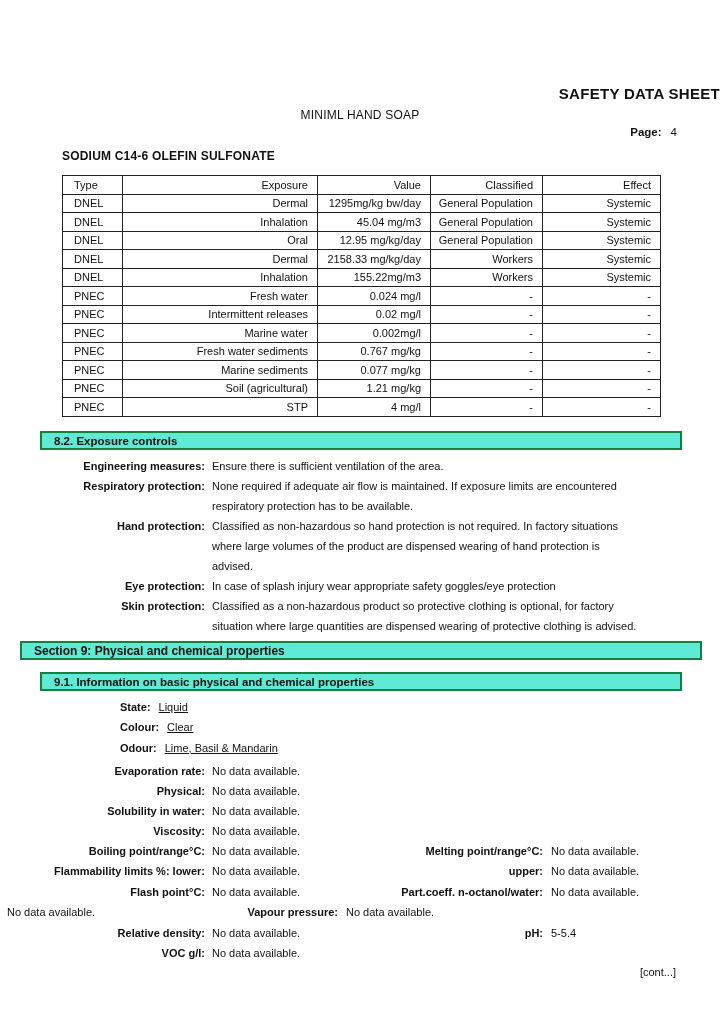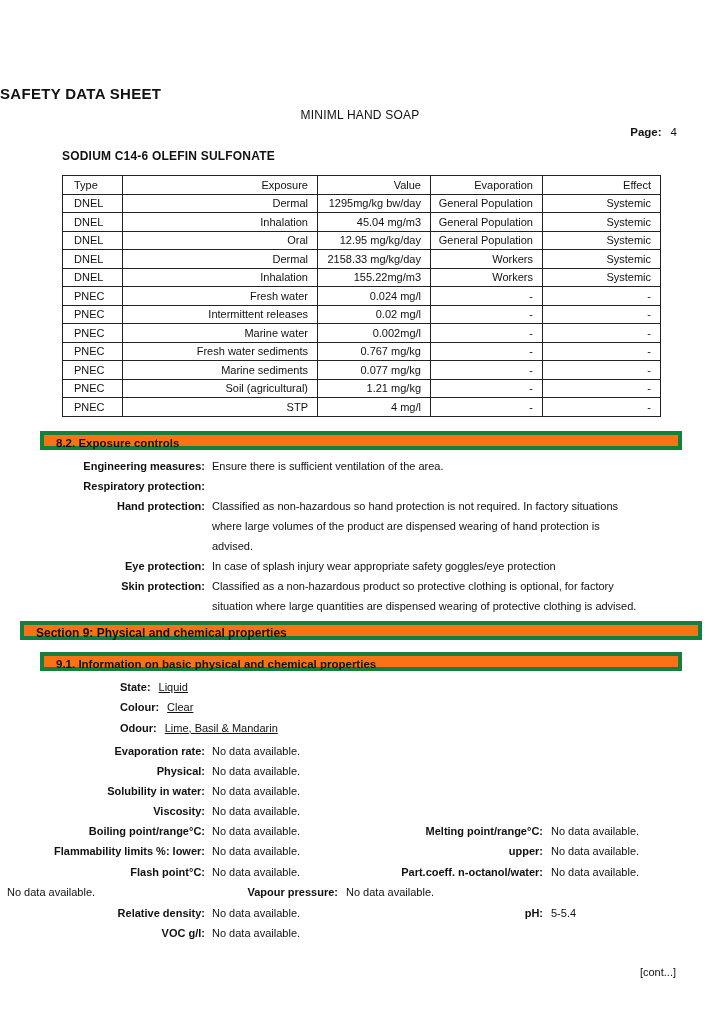--- a/index.html
+++ b/index.html
@@ -1,32 +1,32 @@
 <!DOCTYPE html>
 <html><head>
 <meta charset="utf-8">
 <style>
   * { margin:0; padding:0; box-sizing:border-box; }
   html,body { background:#ffffff; }
   .page {
     position:relative; width:720px; height:1019px; background:#ffffff;
     font-family:"Liberation Sans", sans-serif; color:#111111; overflow:hidden;
   }
-  .doc-title { padding-top:86px; text-align:left; font-size:15px; font-weight:bold; line-height:16px; letter-spacing:.3px; }
+  .doc-title { padding-top:86px; text-align:right; font-size:15px; font-weight:bold; line-height:16px; letter-spacing:.3px; }
   .doc-subtitle { margin-top:7px; text-align:center; font-size:12px; line-height:13px; letter-spacing:.2px; }
   .page-num-row { margin-top:4px; padding-right:43px; display:flex; justify-content:flex-end; align-items:baseline; gap:9px; font-size:11.5px; line-height:13px; }
   .page-num-row .lbl { font-weight:bold; }
   .substance-name { margin:11px 0 0 62px; font-size:12px; font-weight:bold; line-height:13px; letter-spacing:.2px; }
 
   table.exp-table { border-collapse:collapse; margin:12px 0 0 62px; font-size:11px; table-layout:fixed; }
   table.exp-table td, table.exp-table th { border:1px solid #222222; height:18.5px; font-weight:normal; overflow:hidden; white-space:nowrap; }
   table.exp-table .c0 { text-align:left; padding-left:11px; }
   table.exp-table .cr { text-align:right; padding-right:9px; }
 
-  .bar { background:#f97316; border:4px solid #15803d; font-weight:bold; height:19px; line-height:17px; padding-left:12px; }
+  .bar { background:#5eead4; border:2px solid #15803d; font-weight:bold; height:19px; line-height:17px; padding-left:12px; }
   .bar-82  { width:642px; margin:14px 0 0 40px; font-size:11.5px; }
   .bar-9   { width:682px; margin:5px 0 0 20px; font-size:12px; }
   .bar-91  { width:642px; margin:12px 0 0 40px; font-size:11.5px; }
 
   .kv-block { margin-top:6px; font-size:11px; }
   .kv-item { display:flex; }
   .kv-item .k { flex:none; width:205px; text-align:right; font-weight:bold; line-height:20px; }
   .kv-item .v-lines { margin-left:7px; }
   .kv-item .v-lines > div { line-height:20px; }
 
@@ -66,21 +66,21 @@
         <col style="width:195px">
         <col style="width:113px">
         <col style="width:112px">
         <col style="width:118px">
       </colgroup>
     <tbody>
         <tr>
       <th class="c0">Type</th>
       <th class="cr">Exposure</th>
       <th class="cr">Value</th>
-      <th class="cr">Evaporation</th>
+      <th class="cr">Classified</th>
       <th class="cr">Effect</th>
     </tr>
     <tr>
       <td class="c0">DNEL</td>
       <td class="cr">Dermal</td>
       <td class="cr">1295mg/kg bw/day</td>
       <td class="cr">General Population</td>
       <td class="cr">Systemic</td>
     </tr>
     <tr>
@@ -167,20 +167,24 @@
 
   <div class="kv-block">
     <div class="kv-item">
       <div class="k">Engineering measures:</div>
       <div class="v-lines">
           <div>Ensure there is sufficient ventilation of the area.</div>
         </div>
     </div>
     <div class="kv-item">
       <div class="k">Respiratory protection:</div>
+      <div class="v-lines">
+        <div>None required if adequate air flow is maintained. If exposure limits are encountered</div>
+        <div>respiratory protection has to be available.</div>
+      </div>
     </div>
     <div class="kv-item">
       <div class="k">Hand protection:</div>
       <div class="v-lines">
         <div>Classified as non-hazardous so hand protection is not required. In factory situations</div>
         <div>where large volumes of the product are dispensed wearing of hand protection is</div>
         <div>advised.</div>
       </div>
     </div>
     <div class="kv-item">

